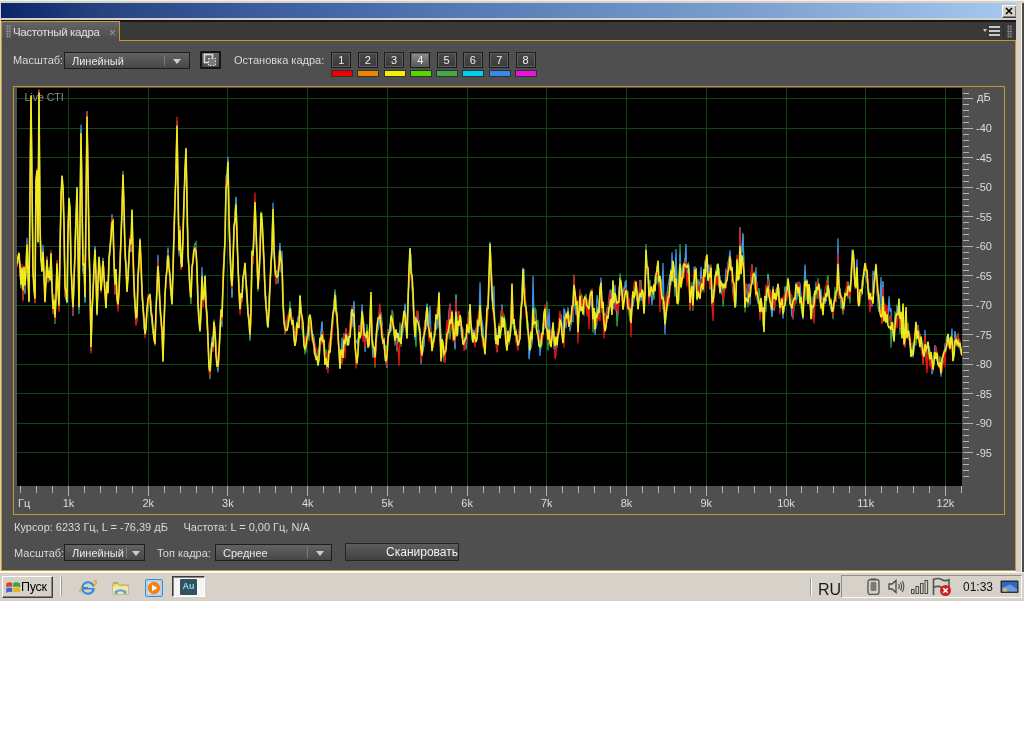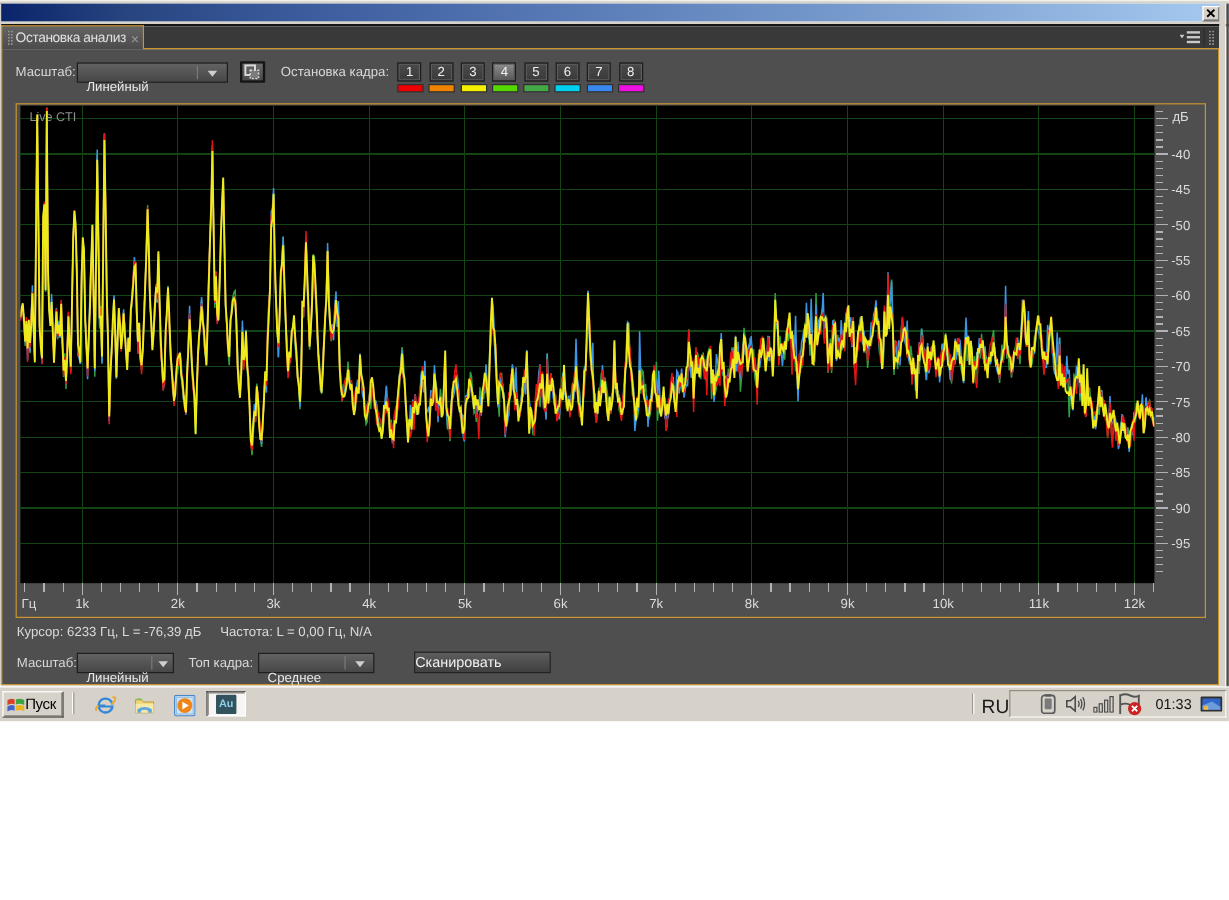--- a/index.html
+++ b/index.html
@@ -1,20 +1,20 @@
 <!DOCTYPE html>
 <html><head><meta charset="utf-8">
 <style>
 *{margin:0;padding:0;box-sizing:border-box}
 html,body{width:1024px;height:750px;background:#fff;font-family:"Liberation Sans",sans-serif;overflow:hidden;-webkit-font-smoothing:antialiased}
 #stage{position:absolute;left:0;top:0;width:1024px;height:750px;background:#fff}
 .abs{position:absolute}
 .lbl{position:absolute;font-size:11px;color:#d8d8d8;white-space:nowrap}
 .combo{position:absolute;border:1px solid #1e1e1e;background:linear-gradient(#626262,#474747);color:#e8e8e8;font-size:11px}
-.combo .txt{position:absolute;left:7px;top:14px}
+.combo .txt{position:absolute;left:7px;top:2px}
 .combo .sep{position:absolute;top:2px;bottom:2px;width:1px;background:#7a7a7a}
 .combo .arr{position:absolute;width:0;height:0;border-left:4px solid transparent;border-right:4px solid transparent;border-top:5px solid #cfcfcf}
 .nbtn{position:absolute;width:20px;height:16.5px;background:linear-gradient(#484848,#383838);border:1px solid #1c1c1c;box-shadow:0 0 0 1px #5e5e5e inset;color:#f0f0f0;font-size:11px;text-align:center;line-height:15px}
 .cbar{position:absolute;width:20px;height:5px}
 </style></head>
 <body>
 <div id="stage">
 
  <div class="abs" style="left:0;top:0;width:1024px;height:1px;background:#f2f0eb"></div>
  <div class="abs" style="left:0;top:1px;width:1024px;height:2px;background:#d6d2ca"></div>
@@ -26,21 +26,21 @@
  </div>
  <div class="abs" style="left:0;top:18px;width:1024px;height:2px;background:#d6d2ca"></div>
  <div class="abs" style="left:0;top:20px;width:1024px;height:2px;background:#161616"></div>
 
  <div class="abs" style="left:1px;top:22px;width:1015px;height:19px;background:#393939"></div>
  <div class="abs" style="left:1px;top:41px;width:1015px;height:530px;background:#4f4f4f;border-left:1px solid #c8952f;border-right:1px solid #c8952f;border-bottom:1px solid #c8952f"></div>
  <div class="abs" style="left:120px;top:40px;width:896px;height:1px;background:#c8952f"></div>
 
  <div class="abs" style="left:1px;top:21px;width:119px;height:20px;background:linear-gradient(#646464,#4b4b4b);border:1px solid #c8952f;border-bottom:none"></div>
  <div class="abs" style="left:6px;top:25px;width:5px;height:13px;background-image:radial-gradient(circle,#969696 0.8px,rgba(0,0,0,0) 1px);background-size:2.6px 2.6px"></div>
- <div class="abs lbl" style="left:13px;top:26px;font-size:11.5px;letter-spacing:-0.35px;color:#e0e0e0">Остановка анализ</div>
+ <div class="abs lbl" style="left:13px;top:26px;font-size:11.5px;letter-spacing:-0.35px;color:#e0e0e0">Частотный кадра</div>
  <div class="abs lbl" style="left:109px;top:25.5px;font-size:12px;color:#9a9a9a">×</div>
 
  <svg class="abs" style="left:983px;top:25px" width="18" height="12">
       <path d="M0 4 l4 0 l-2 3 z" fill="#c8c8c8"></path>
       <rect x="6" y="1" width="11" height="2" fill="#c8c8c8"></rect>
       <rect x="6" y="5" width="11" height="2" fill="#c8c8c8"></rect>
       <rect x="6" y="9" width="11" height="2" fill="#c8c8c8"></rect>
     </svg>
  <div class="abs" style="left:1003px;top:23px;width:1px;height:16px;background:#2c2c2c"></div>
  <div class="abs" style="left:1007px;top:25px;width:5px;height:13px;background-image:radial-gradient(circle,#969696 0.8px,rgba(0,0,0,0) 1px);background-size:2.6px 2.6px"></div>
@@ -275,26 +275,26 @@
  <div class="lbl" style="left:14px;top:521px;color:#dadada">Курсор: 6233 Гц, L = -76,39 дБ</div>
  <div class="lbl" style="left:183.5px;top:521px;color:#dadada">Частота: L = 0,00 Гц, N/A</div>
 
  <div class="lbl" style="left:14px;top:547px">Масштаб:</div>
  <div class="combo" style="left:64px;top:544px;width:81px;height:17px">
       <span class="txt">Линейный</span>
       <span class="sep" style="right:17px"></span>
       <span class="arr" style="right:4px;top:6px"></span>
     </div>
  <div class="lbl" style="left:157px;top:547px">Топ кадра:</div>
- <div class="combo" style="left:215px;top:544px;width:97px;height:17px">
+ <div class="combo" style="left:215px;top:544px;width:117px;height:17px">
       <span class="txt">Среднее</span>
       <span class="sep" style="right:23px"></span>
       <span class="arr" style="right:7px;top:6px"></span>
     </div>
- <div class="abs" style="left:345px;top:543px;width:114px;height:18px;border:1px solid #232323;background:linear-gradient(#5d5d5d,#404040);color:#f0f0f0;font-size:12px;text-align:left;line-height:16px">Сканировать</div>
+ <div class="abs" style="left:345px;top:543px;width:114px;height:18px;border:1px solid #232323;background:linear-gradient(#5d5d5d,#404040);color:#f0f0f0;font-size:12px;text-align:right;line-height:16px">Сканировать</div>
 
  <div class="abs" style="left:0;top:3px;width:1px;height:568px;background:#d6d2ca"></div>
  <div class="abs" style="left:1016px;top:3px;width:4.5px;height:569px;background:#d6d2ca"></div>
  <div class="abs" style="left:1020.5px;top:3px;width:1px;height:569px;background:#f6f5f2"></div>
  <div class="abs" style="left:1021.5px;top:3px;width:2.5px;height:569px;background:#4e4b46"></div>
 
  <div class="abs" style="left:0;top:571.5px;width:1024px;height:1.5px;background:#f3f2ee"></div>
  <div class="abs" style="left:0;top:573px;width:1024px;height:27.5px;background:#d6d2ca"></div>
  <div class="abs" style="left:2px;top:575.5px;width:51px;height:22px;background:#d6d2ca;border:1px solid;border-color:#fff #404040 #404040 #fff;box-shadow:inset -1px -1px 0 #87837b">
   <svg width="16" height="16" style="position:absolute;left:2px;top:2px" viewBox="0 0 16 16">

